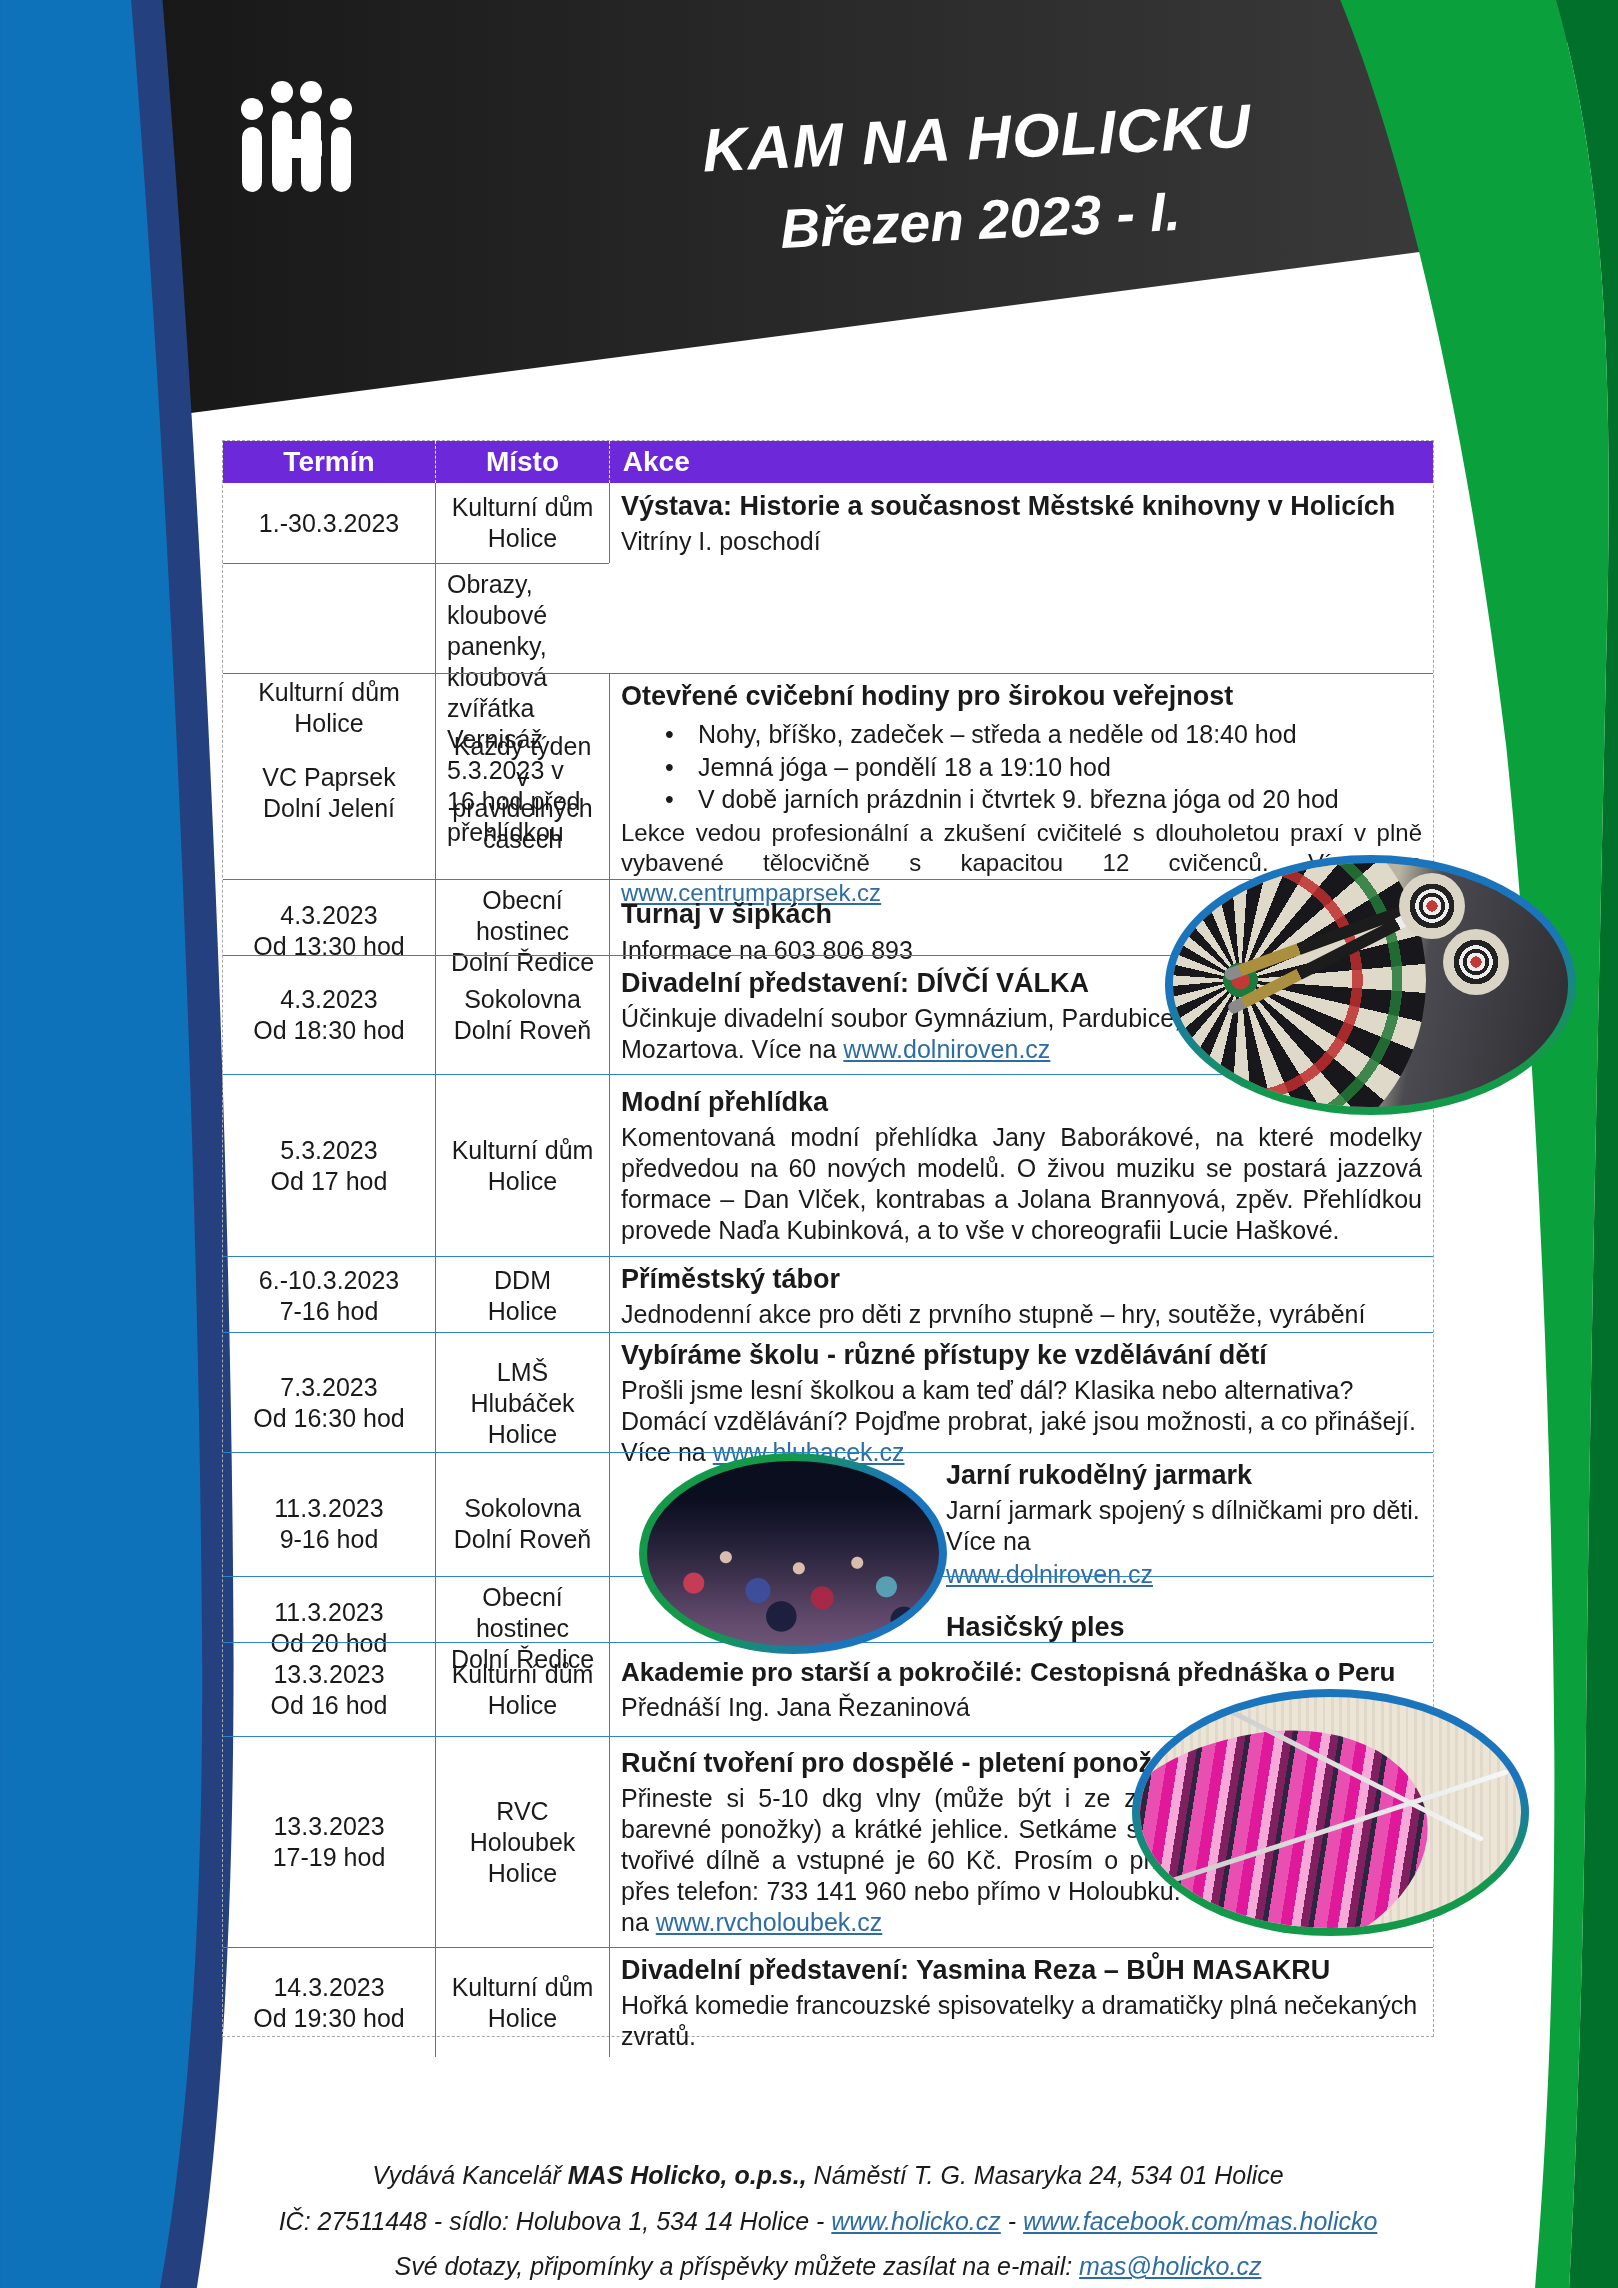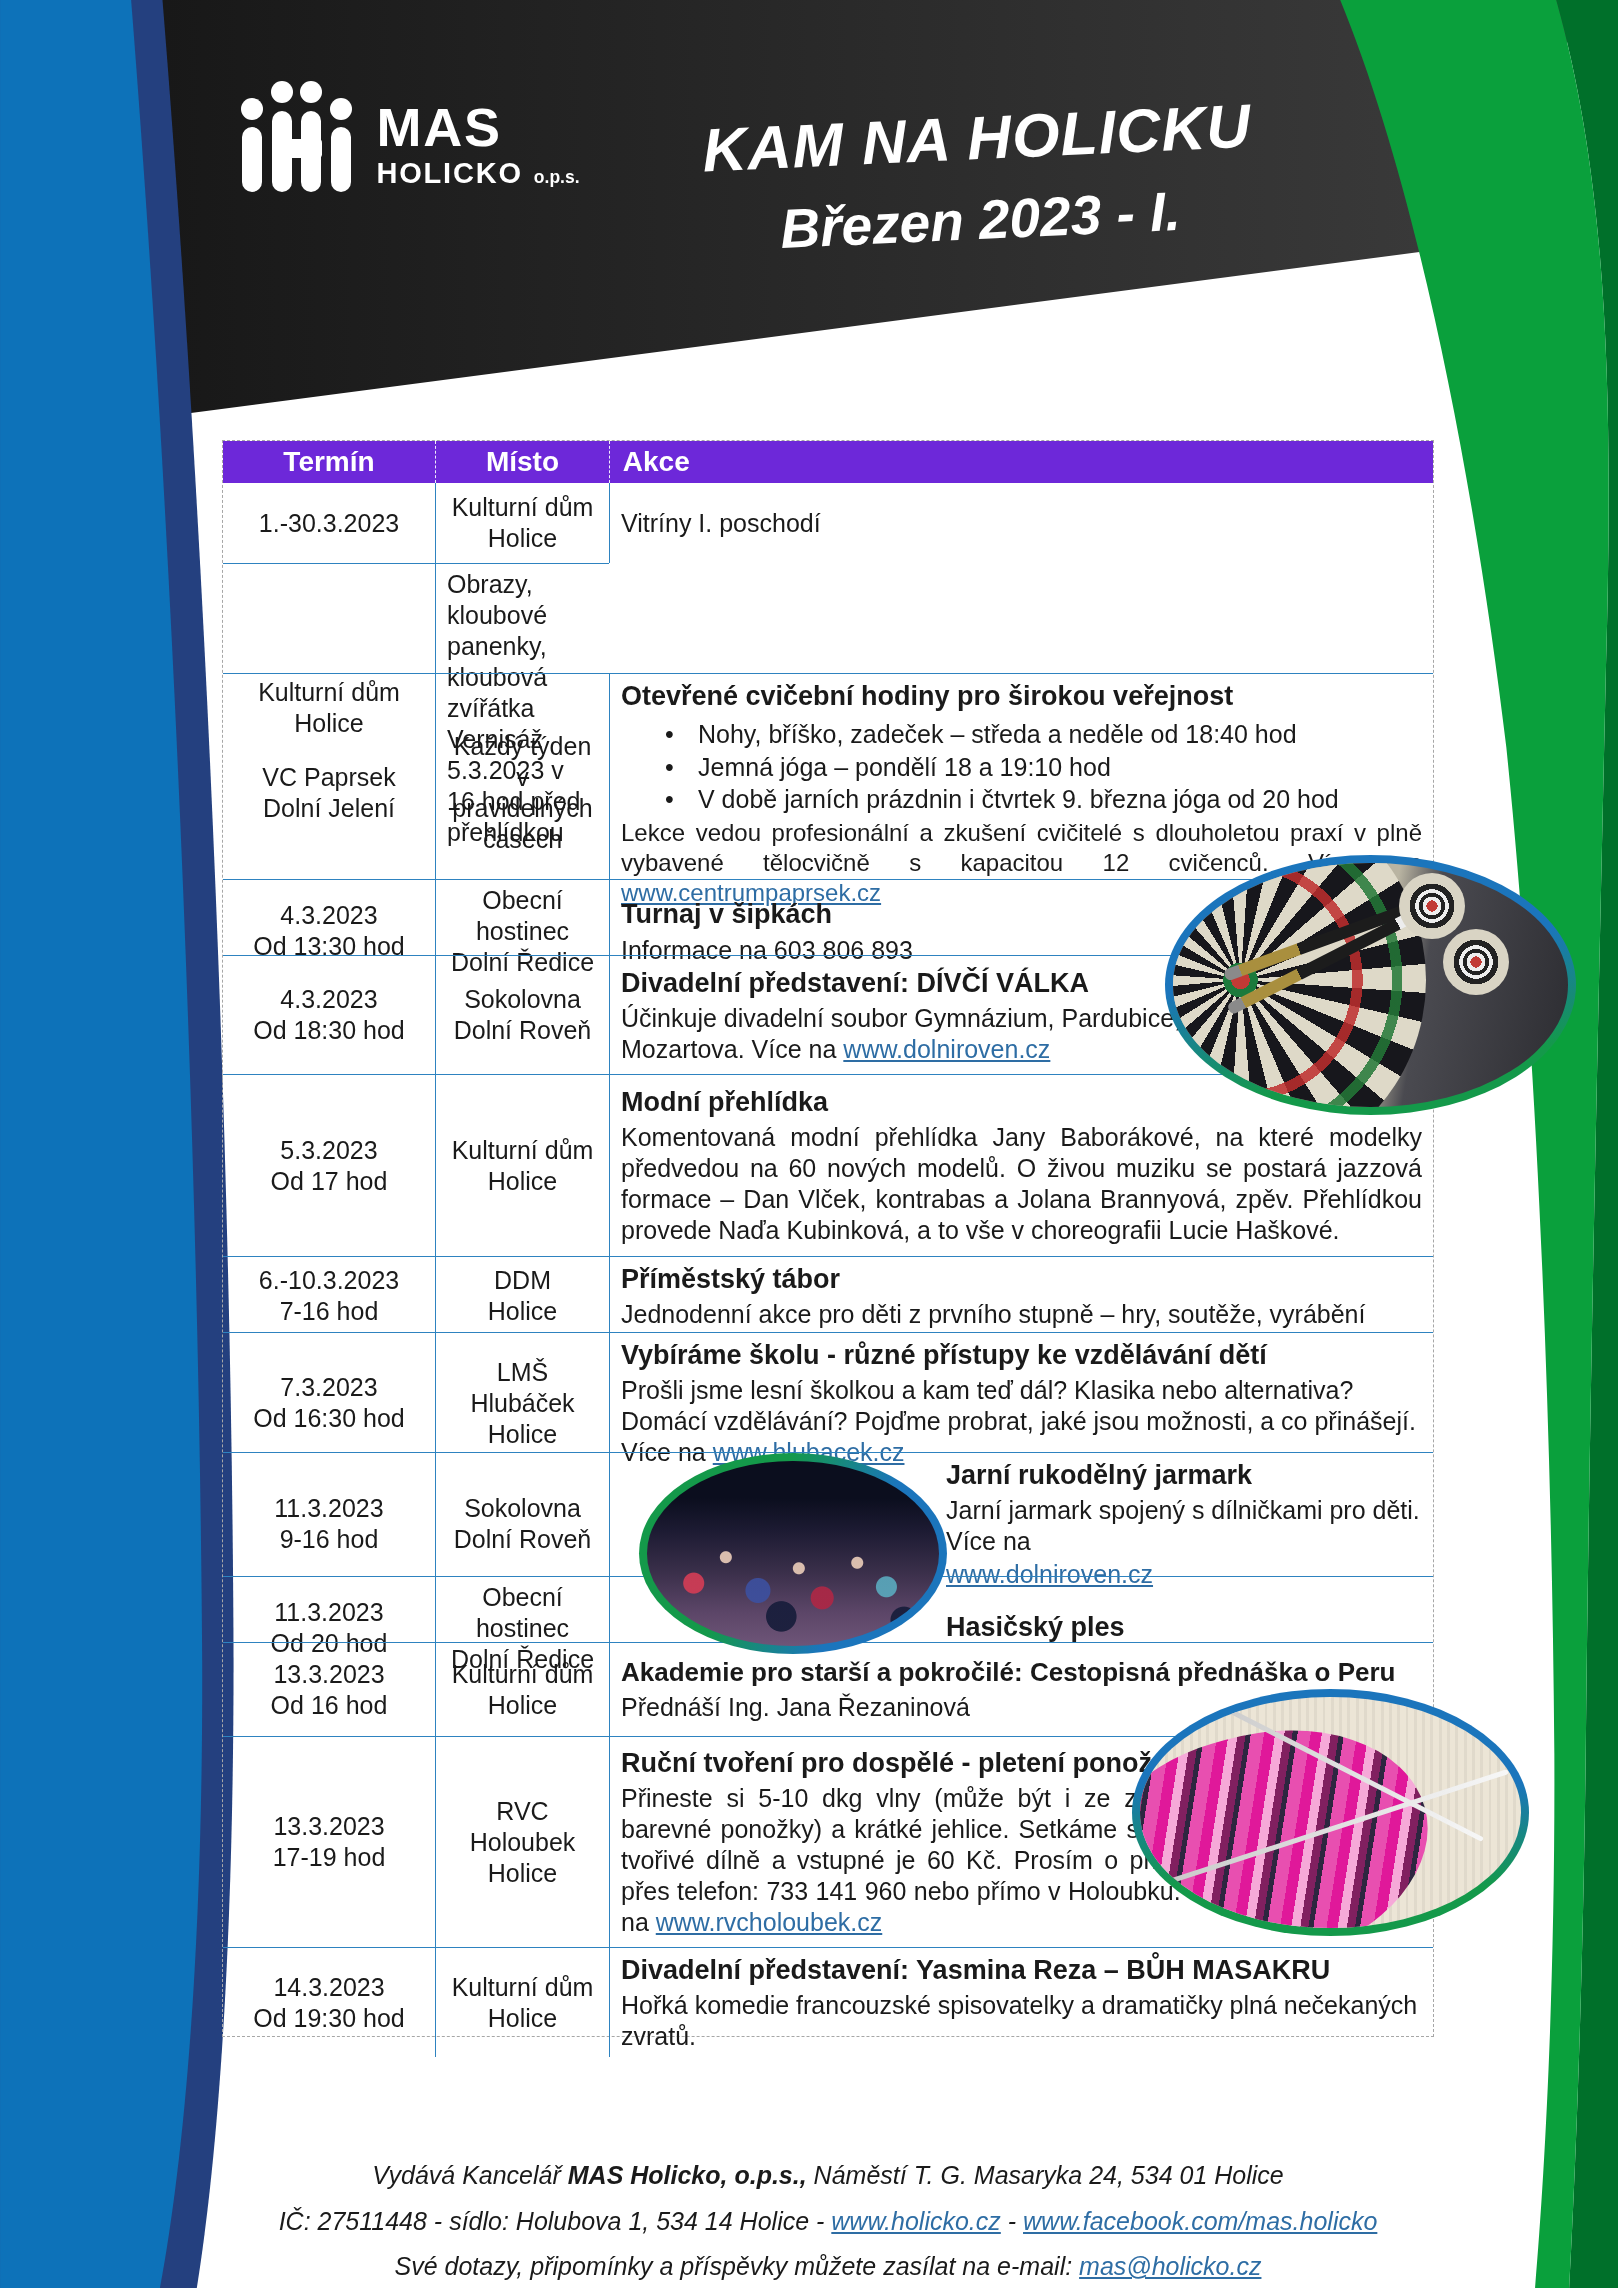--- a/index.html
+++ b/index.html
@@ -134,27 +134,20 @@
       <div class="bar b-i1"></div>
         <div class="dot d-i1"></div>
       <div class="bar b-h1"></div>
         <div class="dot d-h1"></div>
       <div class="b-cross"></div>
       <div class="bar b-h2"></div>
         <div class="dot d-h2"></div>
       <div class="bar b-i2"></div>
         <div class="dot d-i2"></div>
     </div>
-    <div class="logo-text">
-      <div class="logo-mas">MAS</div>
-      <div class="logo-row2">
-        <span class="logo-holicko">HOLICKO</span>
-        <span class="logo-ops">o.p.s.</span>
-      </div>
-    </div>
   </div>
 
   <div class="hdr-title">
     <div class="t1">KAM NA HOLICKU</div>
     <div class="t2">Březen 2023 - I.</div>
   </div>
 
   <div class="tbl">
 
     <div class="tr thead">
@@ -171,20 +164,21 @@
 
     <div class="tr" style="height:80px">
       <div class="td c1">
           <div>1.-30.3.2023</div>
         </div>
       <div class="td c2">
           <div>Kulturní dům</div>
           <div>Holice</div>
         </div>
       <div class="td c3">
+        <div class="ttl">Výstava: Historie a současnost Městské knihovny v Holicích</div>
         <div class="txt">Vitríny I. poschodí</div>
       </div>
     </div>
 
     <div class="tr bline" style="height:110px">
       <div class="td c2">
           <div>Kulturní dům</div>
           <div>Holice</div>
         </div>
       <div class="td c3">

